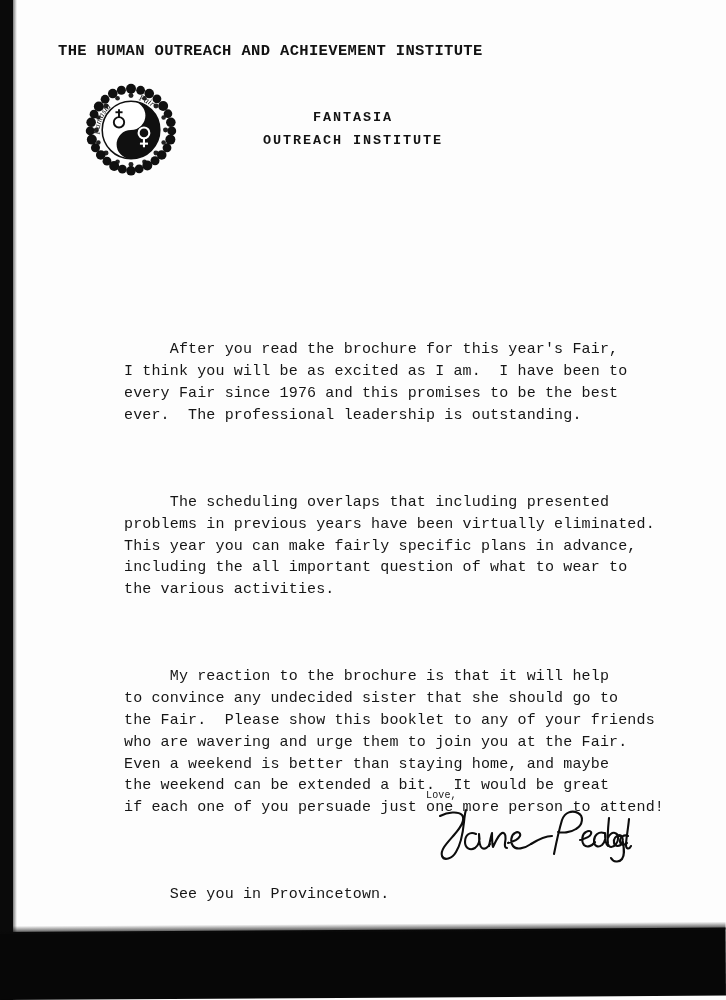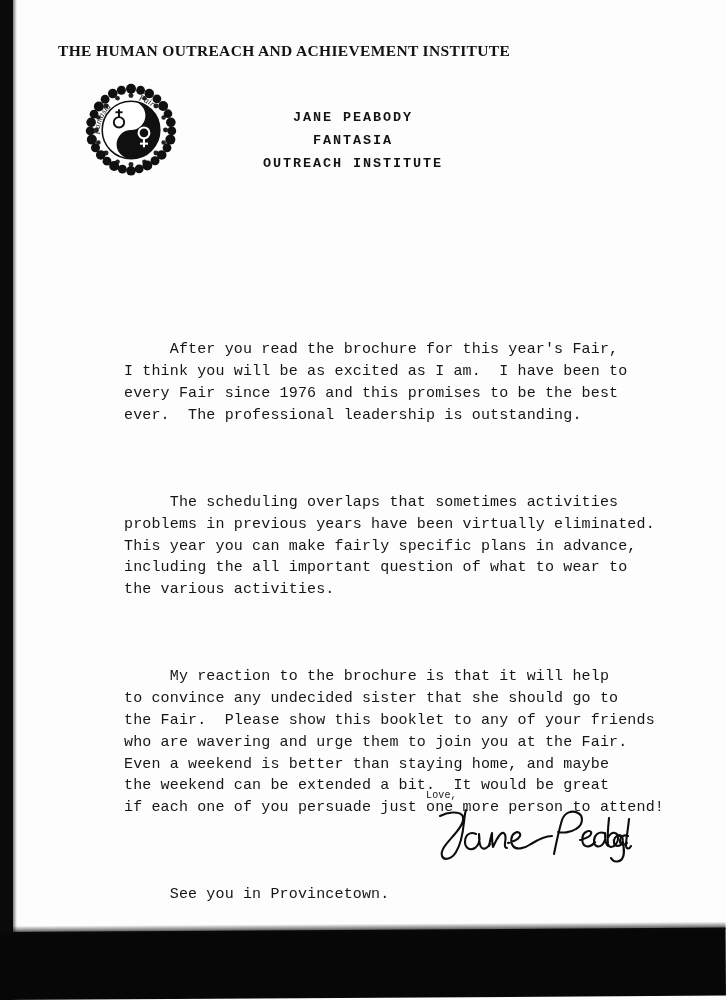--- a/index.html
+++ b/index.html
@@ -53,21 +53,21 @@
     width: 726px;
     height: 8px;
     background: linear-gradient(to top, rgba(10,10,10,0.85), rgba(255,255,255,0));
   }
 
   
   .letterhead {
     position: absolute;
     left: 58px;
     top: 42px;
-    font-family: Liberation Serif, serif;
+    font-family: Liberation Mono, monospace;
     font-weight: bold;
     font-size: 15.5px;
     letter-spacing: 0.35px;
     color: #121212;
     white-space: nowrap;
   }
 
   
   .logo {
     position: absolute;
@@ -215,31 +215,30 @@
         <path id="arcR" d="M52,18 A34 34 0 0 1 84,50"></path>
       </defs>
       <g fill="#101010" font-family="Liberation Serif, serif" font-style="italic" font-size="9">
         <text><textPath href="#arcL" startOffset="6%">Fantasia</textPath></text>
         <text><textPath href="#arcR" startOffset="12%">Fair</textPath></text>
       </g>
     </svg>
   </div>
 
   <div class="sender-block">
-    <div>JANE PEABODY</div>
     <div>FANTASIA</div>
     <div>OUTREACH INSTITUTE</div>
   </div>
 
   <div class="body-text">
     <div class="para">     After you read the brochure for this year's Fair,
 I think you will be as excited as I am.  I have been to
 every Fair since 1976 and this promises to be the best
 ever.  The professional leadership is outstanding.</div>
-    <div class="para">     The scheduling overlaps that sometimes activities
+    <div class="para">     The scheduling overlaps that including presented
 problems in previous years have been virtually eliminated.
 This year you can make fairly specific plans in advance,
 including the all important question of what to wear to
 the various activities.</div>
     <div class="para">     My reaction to the brochure is that it will help
 to convince any undecided sister that she should go to
 the Fair.  Please show this booklet to any of your friends
 who are wavering and urge them to join you at the Fair.
 Even a weekend is better than staying home, and maybe
 the weekend can be extended a bit.  It would be great

